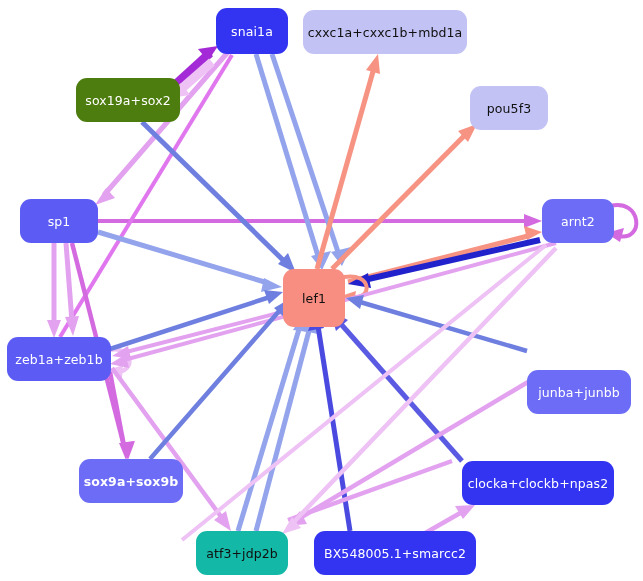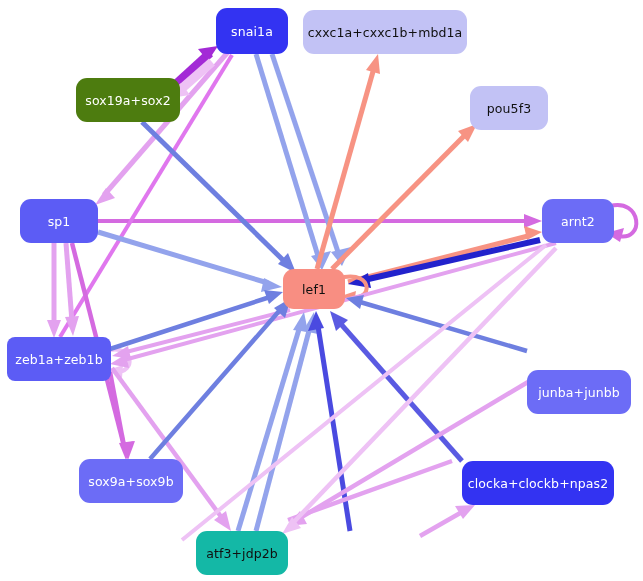--- a/index.html
+++ b/index.html
@@ -237,38 +237,41 @@
   </div>
 
   <div class="node" style="left:20px; top:199px; width:78px; height:44px; background:#5c5cf5; color:#ffffff;">
     <span class="node-label">sp1</span>
   </div>
 
   <div class="node" style="left:542px; top:199px; width:72px; height:44px; background:#6c6cf6; color:#ffffff;">
     <span class="node-label">arnt2</span>
   </div>
 
-  <div class="node" style="left:283px; top:269px; width:62px; height:40px; background:#f88e82; color:#101010;">
+  <div class="node" style="left:283px; top:269px; width:62px; height:58px; background:#f88e82; color:#101010;">
     <span class="node-label">lef1</span>
   </div>
 
-  <div class="node" style="left:7px; top:337px; width:104px; height:44px; background:#5c5cf5; color:#ffffff;border-radius:8px;">
+  <div class="node" style="left:7px; top:337px; width:104px; height:44px; background:#5c5cf5; color:#ffffff;">
     <span class="node-label">zeb1a+zeb1b</span>
   </div>
 
   <div class="node" style="left:527px; top:338px; width:104px; height:44px; background:#6c6cf6; color:#ffffff;margin-top:32px;">
     <span class="node-label">junba+junbb</span>
   </div>
 
-  <div class="node" style="left:79px; top:459px; width:104px; height:44px; background:#6c6cf6; color:#ffffff;">
+  <div class="node" style="left:79px; top:459px; width:104px; height:44px; background:#6c6cf6; color:#ffffff;font-weight:bold;">
     <span class="node-label">sox9a+sox9b</span>
   </div>
 
   <div class="node" style="left:430px; top:461px; width:152px; height:44px; background:#3333f2; color:#ffffff;margin-left:32px;">
     <span class="node-label">clocka+clockb+npas2</span>
   </div>
 
   <div class="node" style="left:196px; top:531px; width:92px; height:44px; background:#14b8a6; color:#101010;">
     <span class="node-label">atf3+jdp2b</span>
   </div>
 
+  <div class="node" style="left:314px; top:531px; width:162px; height:44px; background:#3333f2; color:#ffffff;">
+    <span class="node-label">BX548005.1+smarcc2</span>
+  </div>
 
 </div>
 
 </body></html>

